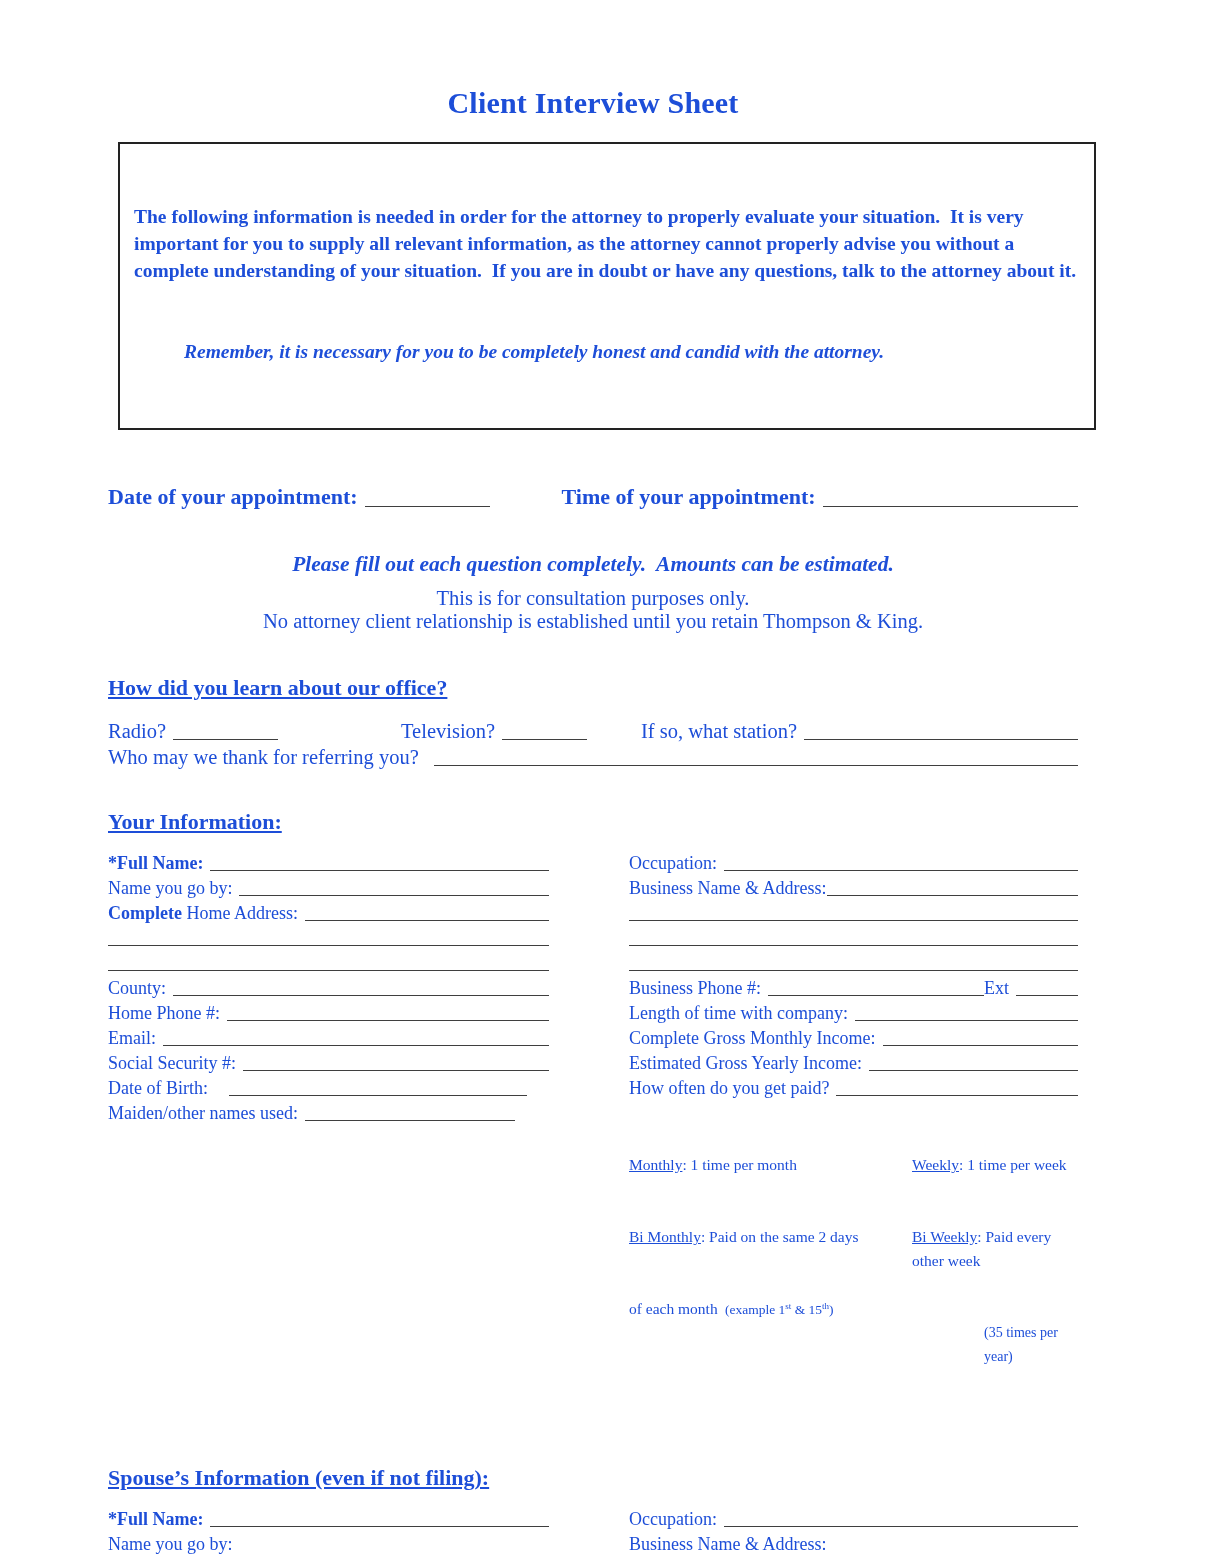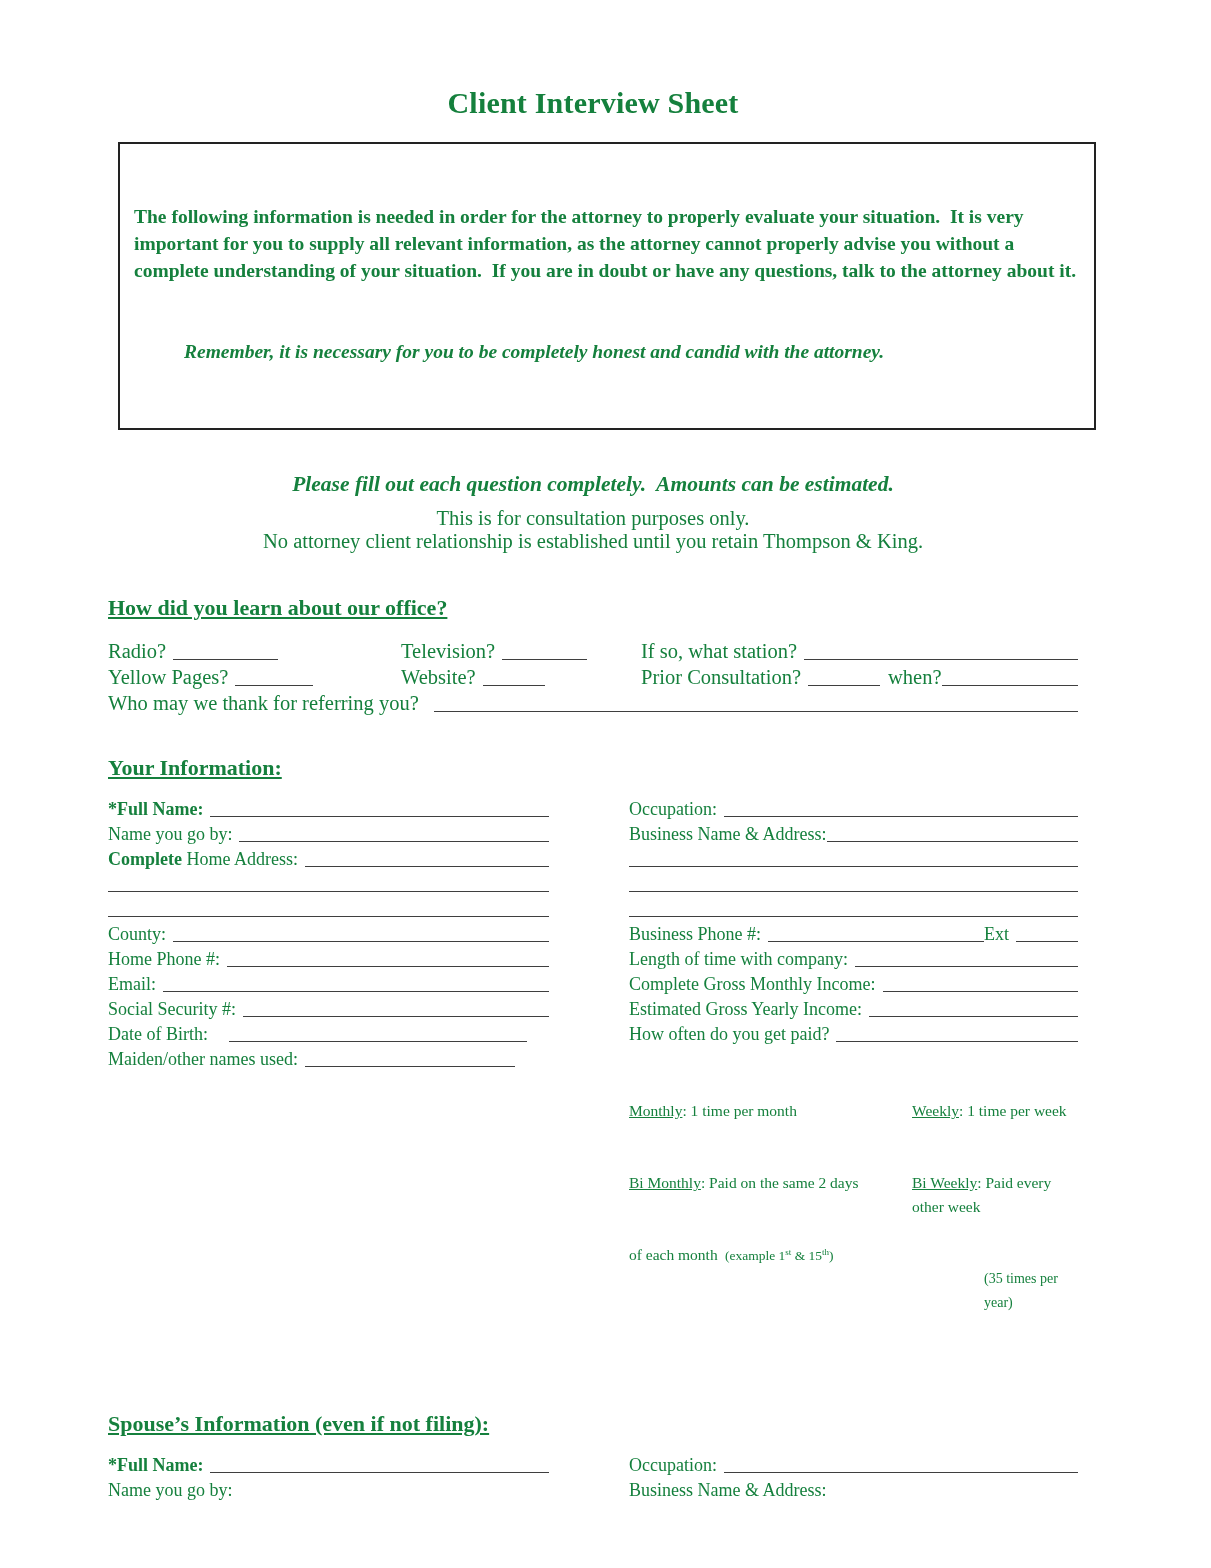--- a/index.html
+++ b/index.html
@@ -1,21 +1,21 @@
 <!DOCTYPE html>
 <html><head>
 <meta charset="utf-8">
 <style>
   html,body { margin:0; padding:0; background:#ffffff; }
   .page {
     position:relative;
     width:1211px; height:1568px;
     box-sizing:border-box;
     background:#ffffff;
-    color:#15803d;
+    color:#1d4ed8;
     font-family:"Liberation Serif","DejaVu Serif",serif;
     padding:86px 133px 0 108px;
     overflow:hidden;
   }
   .title { text-align:center; font-size:30px; font-weight:bold; margin:0 0 22px 0; letter-spacing:.2px; }
   .intro-box {
     border:2px solid #222;
     margin:0 -18px 0 10px;
     padding:5px 14px 9px 14px;
     font-weight:bold; font-size:19.5px; line-height:27px;
@@ -59,20 +59,26 @@
 
 <div class="page">
 
   <h1 class="title">Client Interview Sheet</h1>
 
   <div class="intro-box">
     <p>The following information is needed in order for the attorney to properly evaluate your situation.  It is very important for you to supply all relevant information, as the attorney cannot properly advise you without a complete understanding of your situation.  If you are in doubt or have any questions, talk to the attorney about it.</p>
     <p class="intro-em">Remember, it is necessary for you to be completely honest and candid with the attorney.</p>
   </div>
 
+  <div class="appt">
+    <span class="lbl">Date of your appointment:</span>
+    <span class="fill" style="width:125px"></span>
+    <span class="lbl" style="margin-left:72px">Time of your appointment:</span>
+    <span class="fill grow"></span>
+  </div>
 
   <p class="center please">Please fill out each question completely.  Amounts can be estimated.</p>
   <p class="center consult">This is for consultation purposes only.</p>
   <p class="center noatty">No attorney client relationship is established until you retain Thompson &amp; King.</p>
 
   <h2 class="section learn-head">How did you learn about our office?</h2>
   <div class="learn-rows">
     <div class="lrow">
       <span class="lc1">
         <span class="lbl">Radio?</span>
@@ -81,36 +87,20 @@
       <span class="lc2">
         <span class="lbl">Television?</span>
         <span class="fill" style="width:85px"></span>
       </span>
       <span class="lc3">
         <span class="lbl">If so, what station?</span>
         <span class="fill grow"></span>
       </span>
     </div>
     <div class="lrow">
-      <span class="lc1">
-        <span class="lbl">Yellow Pages?</span>
-        <span class="fill" style="width:78px"></span>
-      </span>
-      <span class="lc2">
-        <span class="lbl">Website?</span>
-        <span class="fill" style="width:62px"></span>
-      </span>
-      <span class="lc3">
-        <span class="lbl">Prior Consultation?</span>
-        <span class="fill" style="width:72px"></span>
-        <span class="lbl" style="margin-left:8px">when?</span>
-        <span class="fill grow nml"></span>
-      </span>
-    </div>
-    <div class="lrow">
       <span class="lbl">Who may we thank for referring you?</span>
       <span class="fill grow"></span>
     </div>
   </div>
 
   <h2 class="section info-head">Your Information:</h2>
   <div class="cols">
     <div class="col-l">
       <div class="frow">
           <span class="lbl b">*Full Name:</span>

